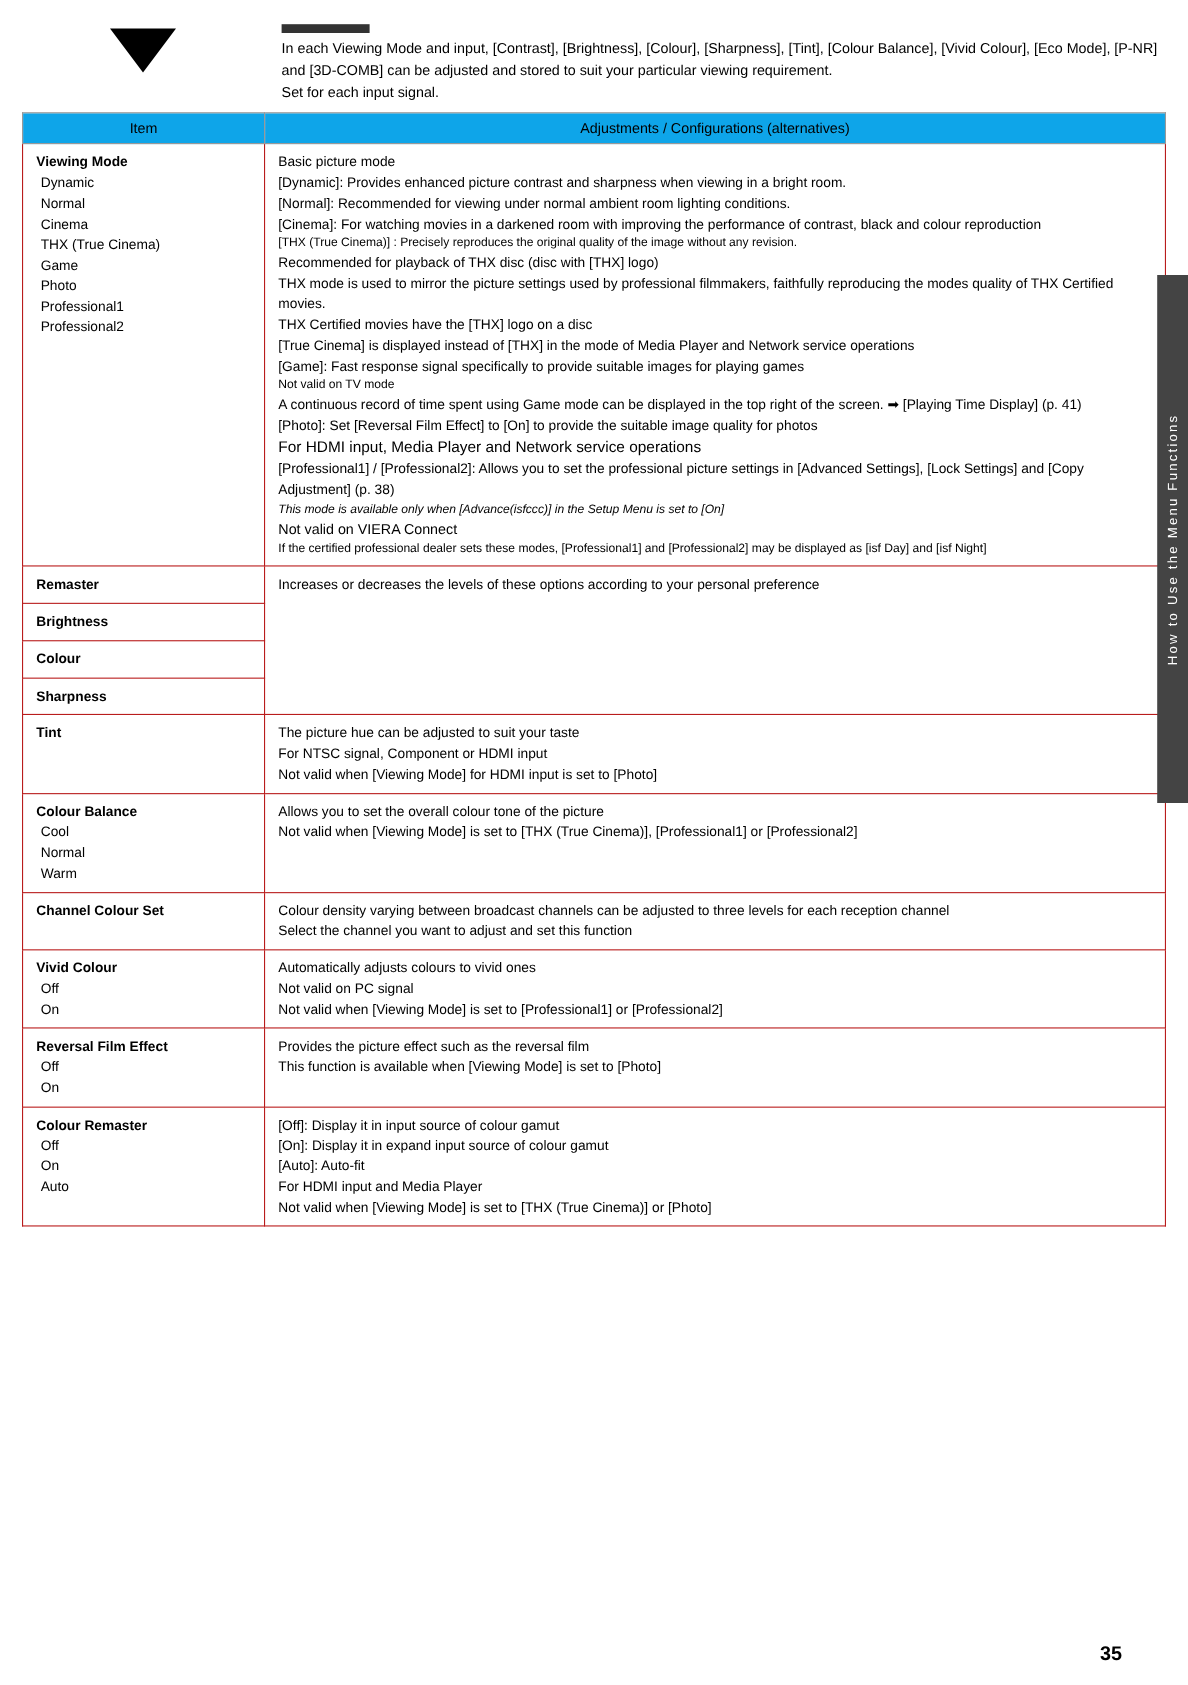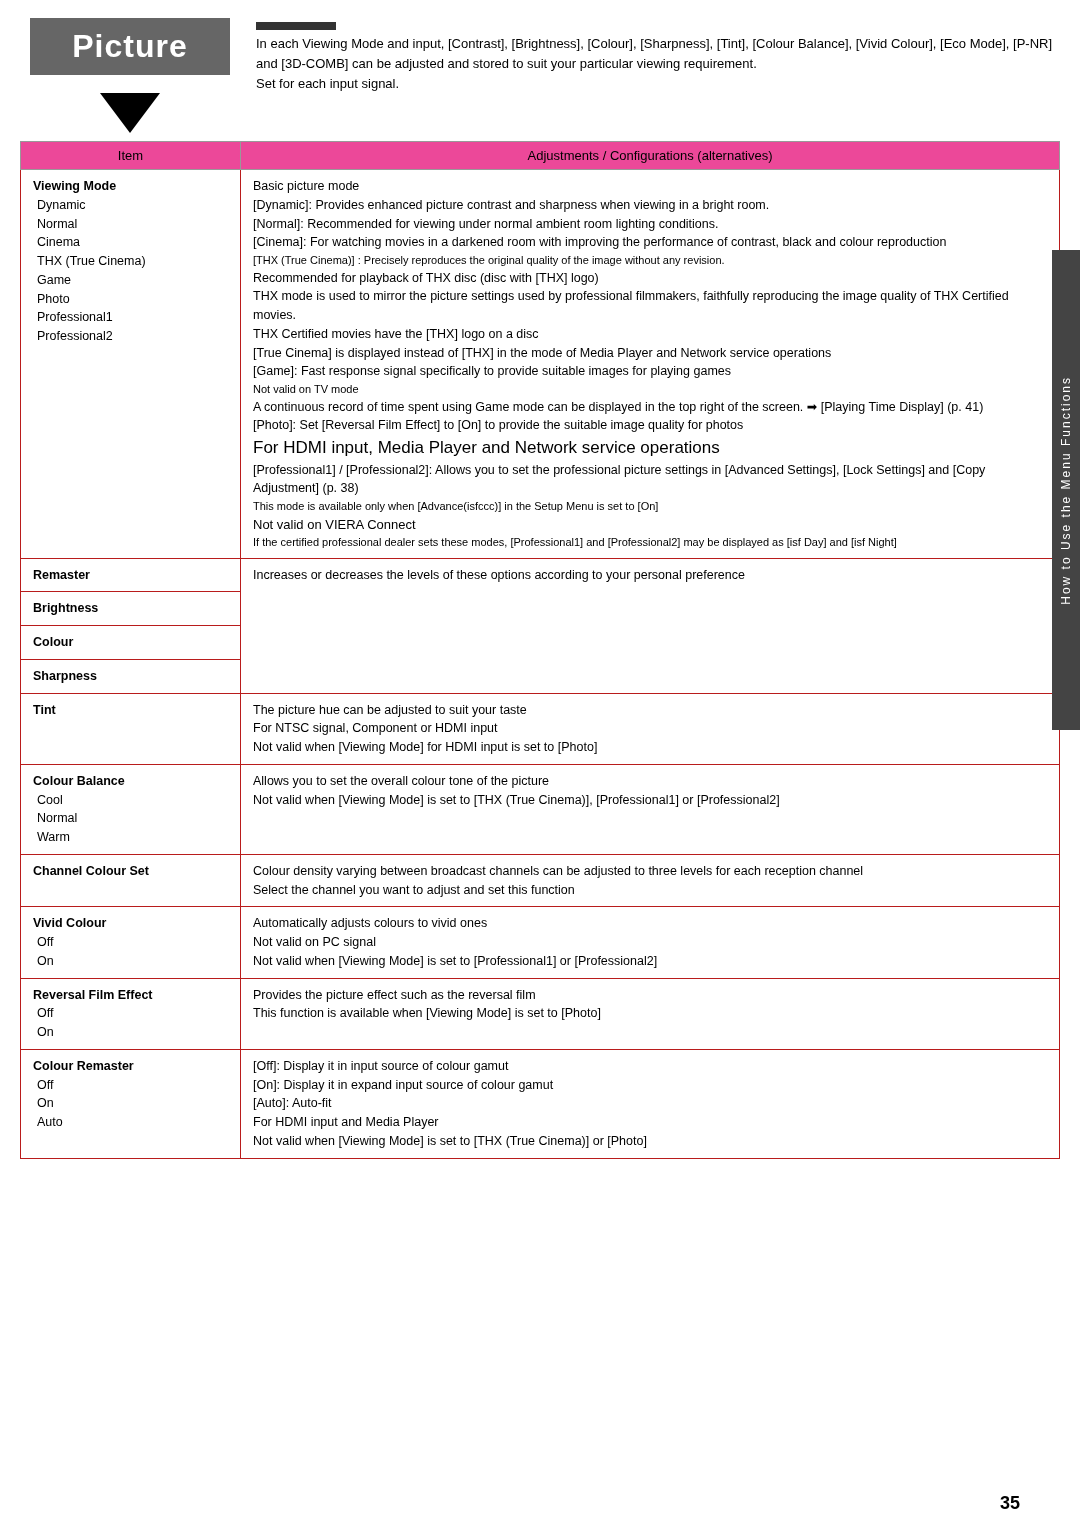--- a/index.html
+++ b/index.html
@@ -84,21 +84,21 @@
       border-collapse: collapse;
       border: 1px solid #999999;
     }
 
     .main-table th {
       border: 1px solid #999999;
       padding: 6px 12px;
       text-align: center;
       font-weight: normal;
       font-size: 13px;
-      background: #ec4899;
+      background: #0ea5e9;
     }
 
     .main-table td {
       border: 1px solid #b91c1c;
       padding: 7px 12px;
       vertical-align: top;
       font-size: 12.5px;
       line-height: 1.5;
     }
 
@@ -157,21 +157,20 @@
 
     .bold { font-weight: bold; }
   </style>
 </head>
 <body>
 
 <div class="page-container">
 
   <div class="header-section">
     <div class="title-column">
-      <div class="picture-title-box">Picture</div>
       <div class="arrow-down"></div>
     </div>
     <div class="header-description">
       <div class="dark-bar"></div>
       <span style="white-space: pre-line;">In each Viewing Mode and input, [Contrast], [Brightness], [Colour], [Sharpness], [Tint], [Colour Balance], [Vivid Colour], [Eco Mode], [P-NR] and [3D-COMB] can be adjusted and stored to suit your particular viewing requirement.
 Set for each input signal.</span>
     </div>
   </div>
 
   <table class="main-table">
@@ -184,30 +183,30 @@
     <tbody id="table-body">
     <tr>
           <td class="item-cell"><span class="item-title bold">Viewing Mode</span><div class="item-sub">Dynamic</div><div class="item-sub">Normal</div><div class="item-sub">Cinema</div><div class="item-sub">THX (True Cinema)</div><div class="item-sub">Game</div><div class="item-sub">Photo</div><div class="item-sub">Professional1</div><div class="item-sub">Professional2</div></td>
           <td class="desc-cell">
             <div>Basic picture mode</div>
             <div>[Dynamic]:  Provides enhanced picture contrast and sharpness when viewing in a bright room.</div>
             <div>[Normal]:  Recommended for viewing under normal ambient room lighting conditions.</div>
             <div>[Cinema]:  For watching movies in a darkened room with improving the performance of contrast, black and colour reproduction</div>
             <div style="font-size: 11px;">[THX (True Cinema)] : Precisely reproduces the original quality of the image without any revision.</div>
             <div>Recommended for playback of THX disc (disc with [THX] logo)</div>
-            <div>THX mode is used to mirror the picture settings used by professional filmmakers, faithfully reproducing the image quality of THX Certified movies.</div>
+            <div>THX mode is used to mirror the picture settings used by professional filmmakers, faithfully reproducing the modes quality of THX Certified movies.</div>
             <div>THX Certified movies have the [THX] logo on a disc</div>
             <div>[True Cinema] is displayed instead of [THX] in the mode of Media Player and Network service operations</div>
             <div>[Game]:  Fast response signal specifically to provide suitable images for playing games</div>
             <div style="font-size: 11px;">Not valid on TV mode</div>
             <div>A continuous record of time spent using Game mode can be displayed in the top right of the screen. ➡ [Playing Time Display] (p. 41)</div>
             <div>[Photo]:  Set [Reversal Film Effect] to [On] to provide the suitable image quality for photos</div>
-            <div style="font-size: 17px;">For HDMI input, Media Player and Network service operations</div>
+            <div style="font-size: 14px;">For HDMI input, Media Player and Network service operations</div>
             <div>[Professional1] / [Professional2]:    Allows you to set the professional picture settings in [Advanced Settings], [Lock Settings] and [Copy Adjustment] (p. 38)</div>
-            <div style="font-size: 11px;">This mode is available only when [Advance(isfccc)] in the Setup Menu is set to [On]</div>
+            <div style="font-size: 11px; font-style: italic;">This mode is available only when [Advance(isfccc)] in the Setup Menu is set to [On]</div>
             <div style="font-size: 13px;">Not valid on VIERA Connect</div>
             <div style="font-size: 11px;">If the certified professional dealer sets these modes, [Professional1] and [Professional2] may be displayed as [isf Day] and [isf Night]</div>
           </td>
         </tr>
         <tr>
           <td class="item-cell"><span class="item-title bold">Remaster</span></td>
           <td class="desc-cell" rowspan="4" style="white-space: pre-line;">Increases or decreases the levels of these options according to your personal preference</td>
         </tr>
         <tr>
           <td class="item-cell"><span class="item-title bold">Brightness</span></td>

